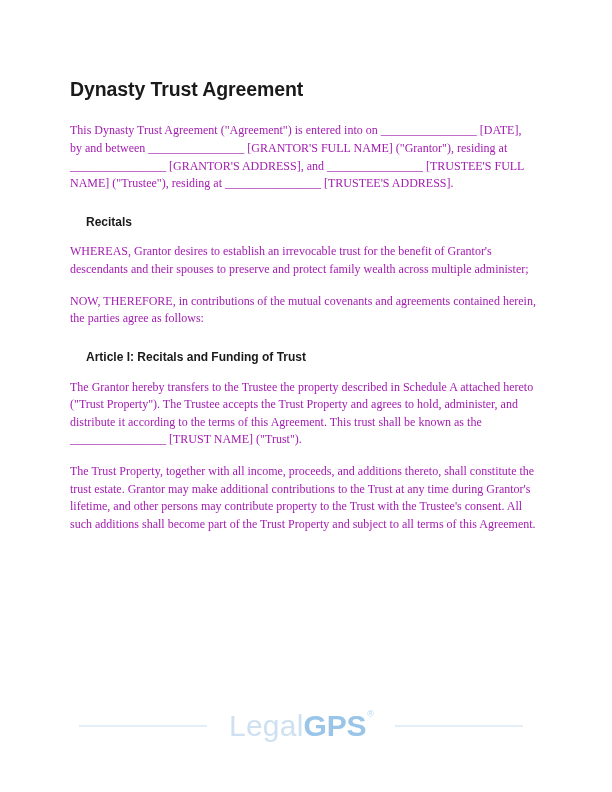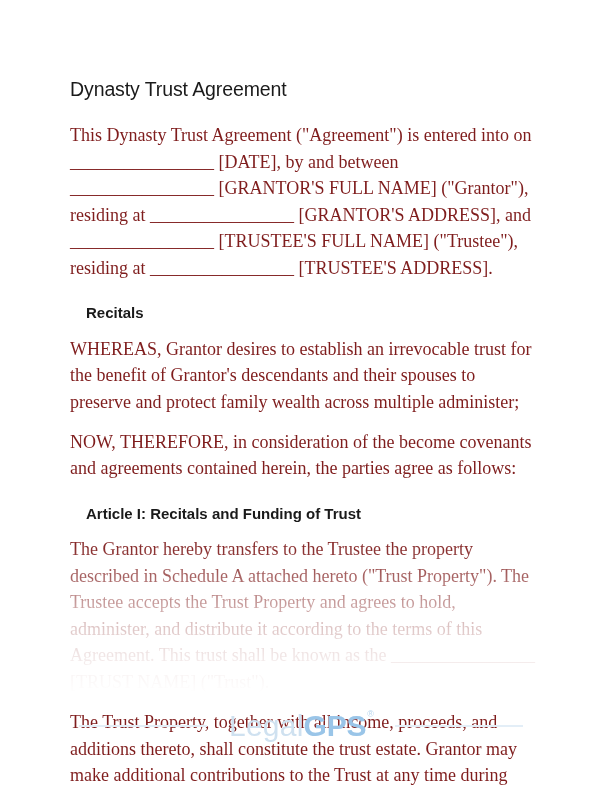--- a/index.html
+++ b/index.html
@@ -24,43 +24,43 @@
 
   .content {
     position: absolute;
     left: 70px;
     top: 78px;
     width: 476px;
   }
 
   .doc-title {
     font-family: "Liberation Sans", sans-serif;
-    font-weight: normal;
+    font-weight: bold;
     font-size: 19.5px;
     color: #1a1a1a;
     letter-spacing: -0.1px;
     margin: 0 0 21px 0;
     line-height: 1.2;
   }
 
   .section-heading {
     font-family: "Liberation Sans", sans-serif;
     font-weight: bold;
-    font-size: 15px;
+    font-size: 12px;
     color: #1a1a1a;
     margin: 22px 0 13px 0;
     line-height: 1.3;
     padding-left: 16px;
   }
 
   .para {
     font-family: "Liberation Serif", serif;
-    font-size: 18px;
+    font-size: 12px;
     line-height: 1.47;
-    color: #7f1d1d;
+    color: #a21caf;
     margin: 0 10px 14px 0;
     text-align: left;
   }
 
   
   .fade-mask {
     position: absolute;
     left: 0;
     right: 0;
     top: 528px;
@@ -141,21 +141,21 @@
     <h1 class="doc-title">Dynasty Trust Agreement</h1>
 
     <p class="para">This Dynasty Trust Agreement ("Agreement") is entered into on ________________ [DATE], by and between ________________ [GRANTOR'S FULL NAME] ("Grantor"), residing at ________________ [GRANTOR'S ADDRESS], and ________________ [TRUSTEE'S FULL NAME] ("Trustee"), residing at ________________ [TRUSTEE'S ADDRESS].</p>
 
     <h2 class="section-heading">Recitals</h2>
 
     <p class="para">WHEREAS, Grantor desires to establish an irrevocable trust for the benefit of Grantor's descendants and their spouses to preserve and protect family wealth across multiple administer;</p>
 
 
 
-    <p class="para">NOW, THEREFORE, in consideration of the become covenants and agreements contained herein, the parties agree as follows:</p>
+    <p class="para">NOW, THEREFORE, in contributions of the mutual covenants and agreements contained herein, the parties agree as follows:</p>
 
     <h2 class="section-heading">Article I: Recitals and Funding of Trust</h2>
 
     <p class="para">The Grantor hereby transfers to the Trustee the property described in Schedule A attached hereto ("Trust Property"). The Trustee accepts the Trust Property and agrees to hold, administer, and distribute it according to the terms of this Agreement. This trust shall be known as the ________________ [TRUST NAME] ("Trust").</p>
 
     <p class="para">The Trust Property, together with all income, proceeds, and additions thereto, shall constitute the trust estate. Grantor may make additional contributions to the Trust at any time during Grantor's lifetime, and other persons may contribute property to the Trust with the Trustee's consent. All such additions shall become part of the Trust Property and subject to all terms of this Agreement.</p>
 
   </div>
 
   <div class="fade-mask"></div>

